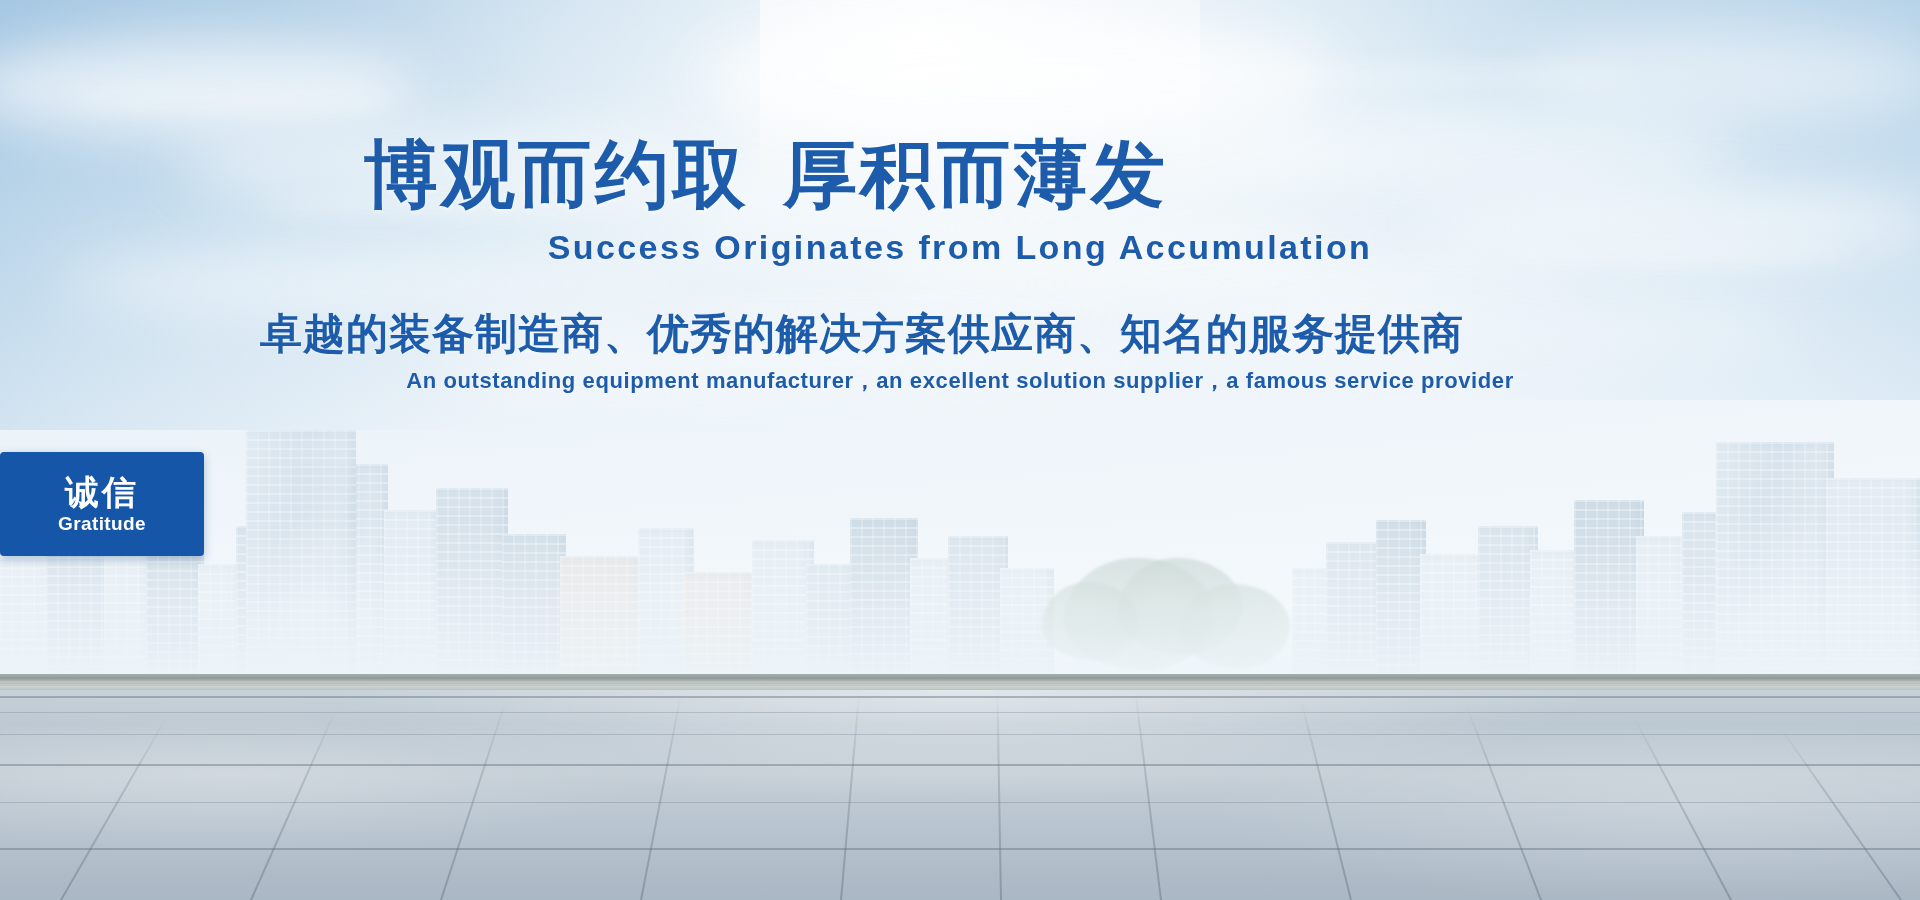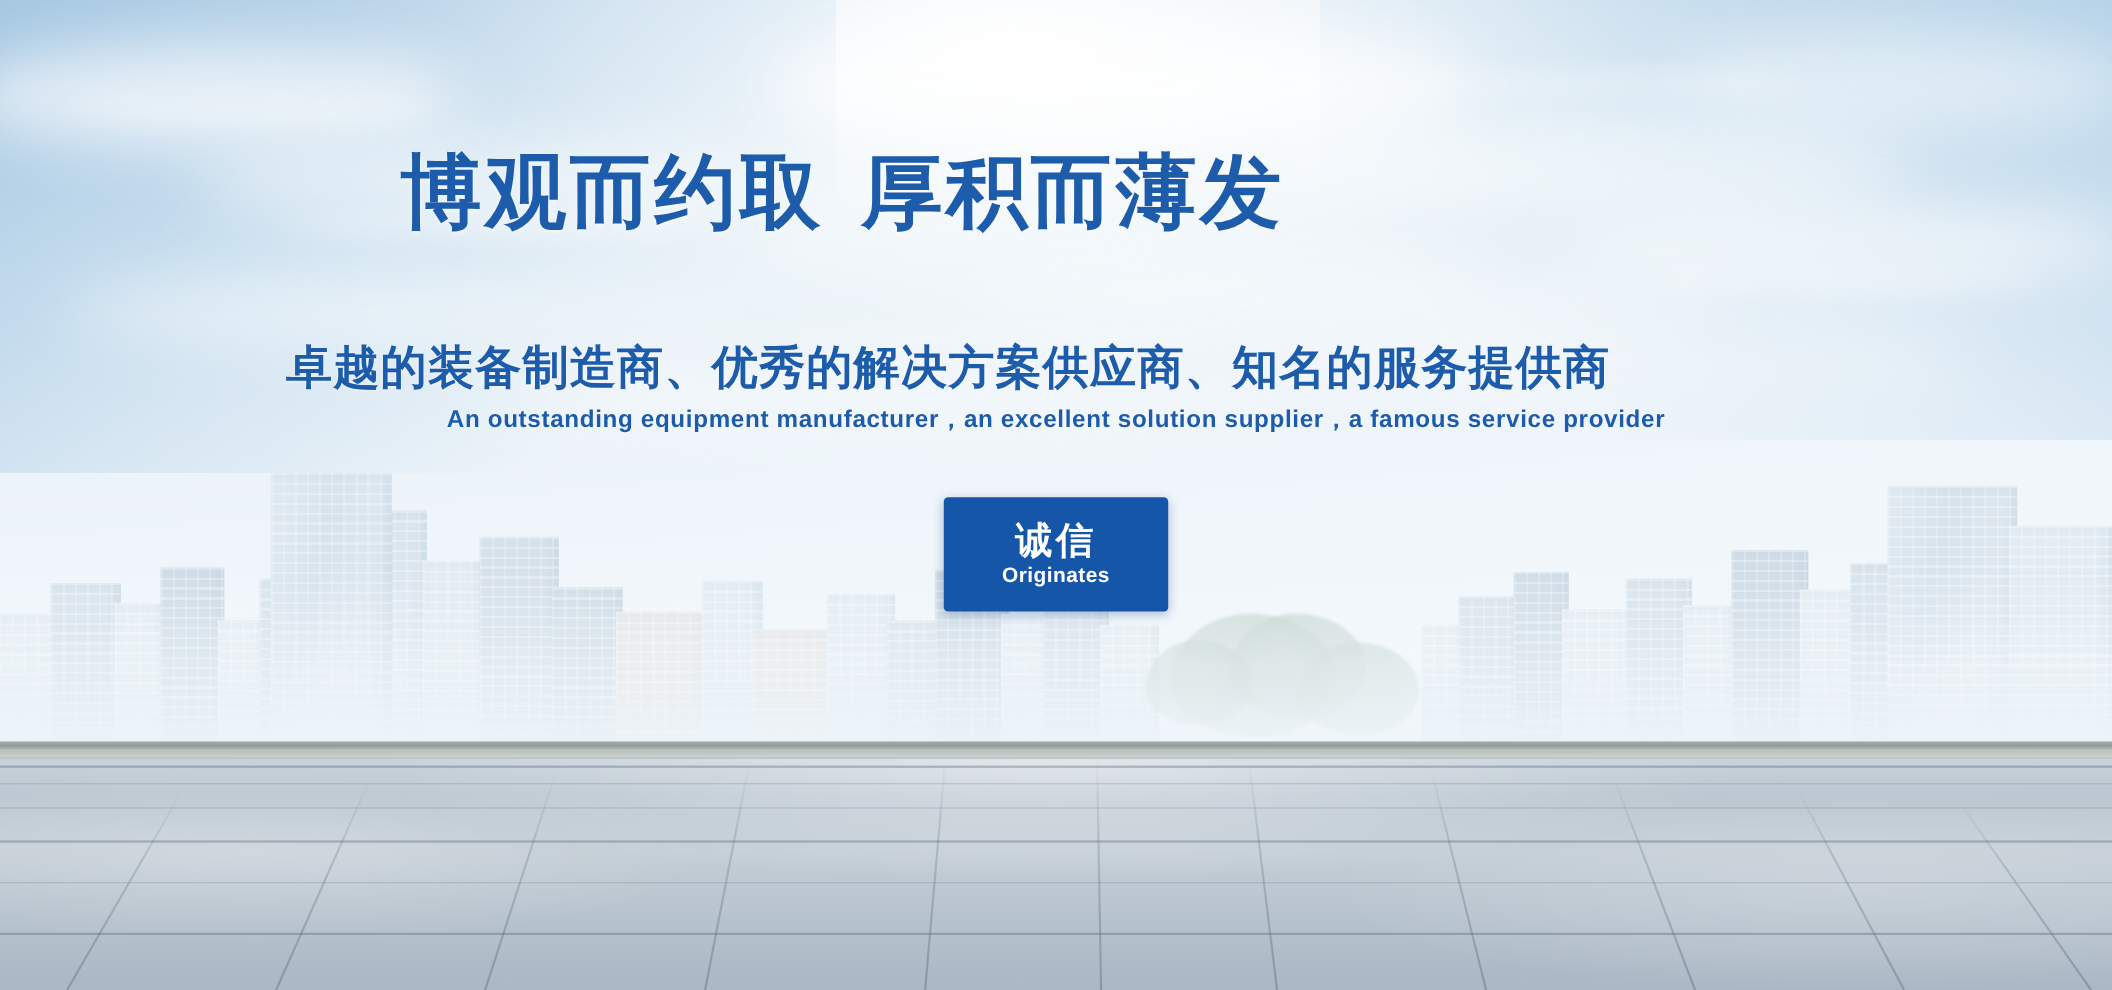--- a/index.html
+++ b/index.html
@@ -185,21 +185,21 @@
     text-align:center;
     font-size:22px; font-weight:700; letter-spacing:.6px;
     color:#1d5bab;
     text-shadow:0 1px 2px rgba(255,255,255,0.5);
     white-space:nowrap;
   }
 
   
   .values {
     position:absolute; left:0; top:452px; width:1920px;
-    display:flex; justify-content:center; align-items:flex-start;
+    display:flex; align-items:flex-start;
     gap:74px;
   }
   .value-box {
     width:204px; height:104px;
     background:#1556a8;
     border-radius:4px;
     display:flex; flex-direction:column;
     align-items:center; justify-content:center;
     box-shadow:0 3px 10px rgba(25,70,130,0.30);
     cursor:pointer;
@@ -317,26 +317,27 @@
     <div class="ph" style="top:112px;"></div>
     <div class="ph strong" style="top:158px;"></div>
   </div>
 
   <div class="content">
 
     <div class="headline">
       <span>博观而约取</span><span class="gap"></span><span>厚积而薄发</span>
     </div>
 
+    <div class="headline-en">Success Originates from Long Accumulation</div>
 
     <div class="subline">卓越的装备制造商、优秀的解决方案供应商、知名的服务提供商</div>
 
     <div class="subline-en">An outstanding equipment manufacturer，an excellent  solution supplier，a famous  service provider</div>
 
     <div class="values">
       <div class="value-box">
         <div class="value-cn">诚信</div>
-        <div class="value-en">Originates</div>
+        <div class="value-en">Gratitude</div>
       </div>
     </div>
 
   </div>
 </div>
 
 </body></html>

